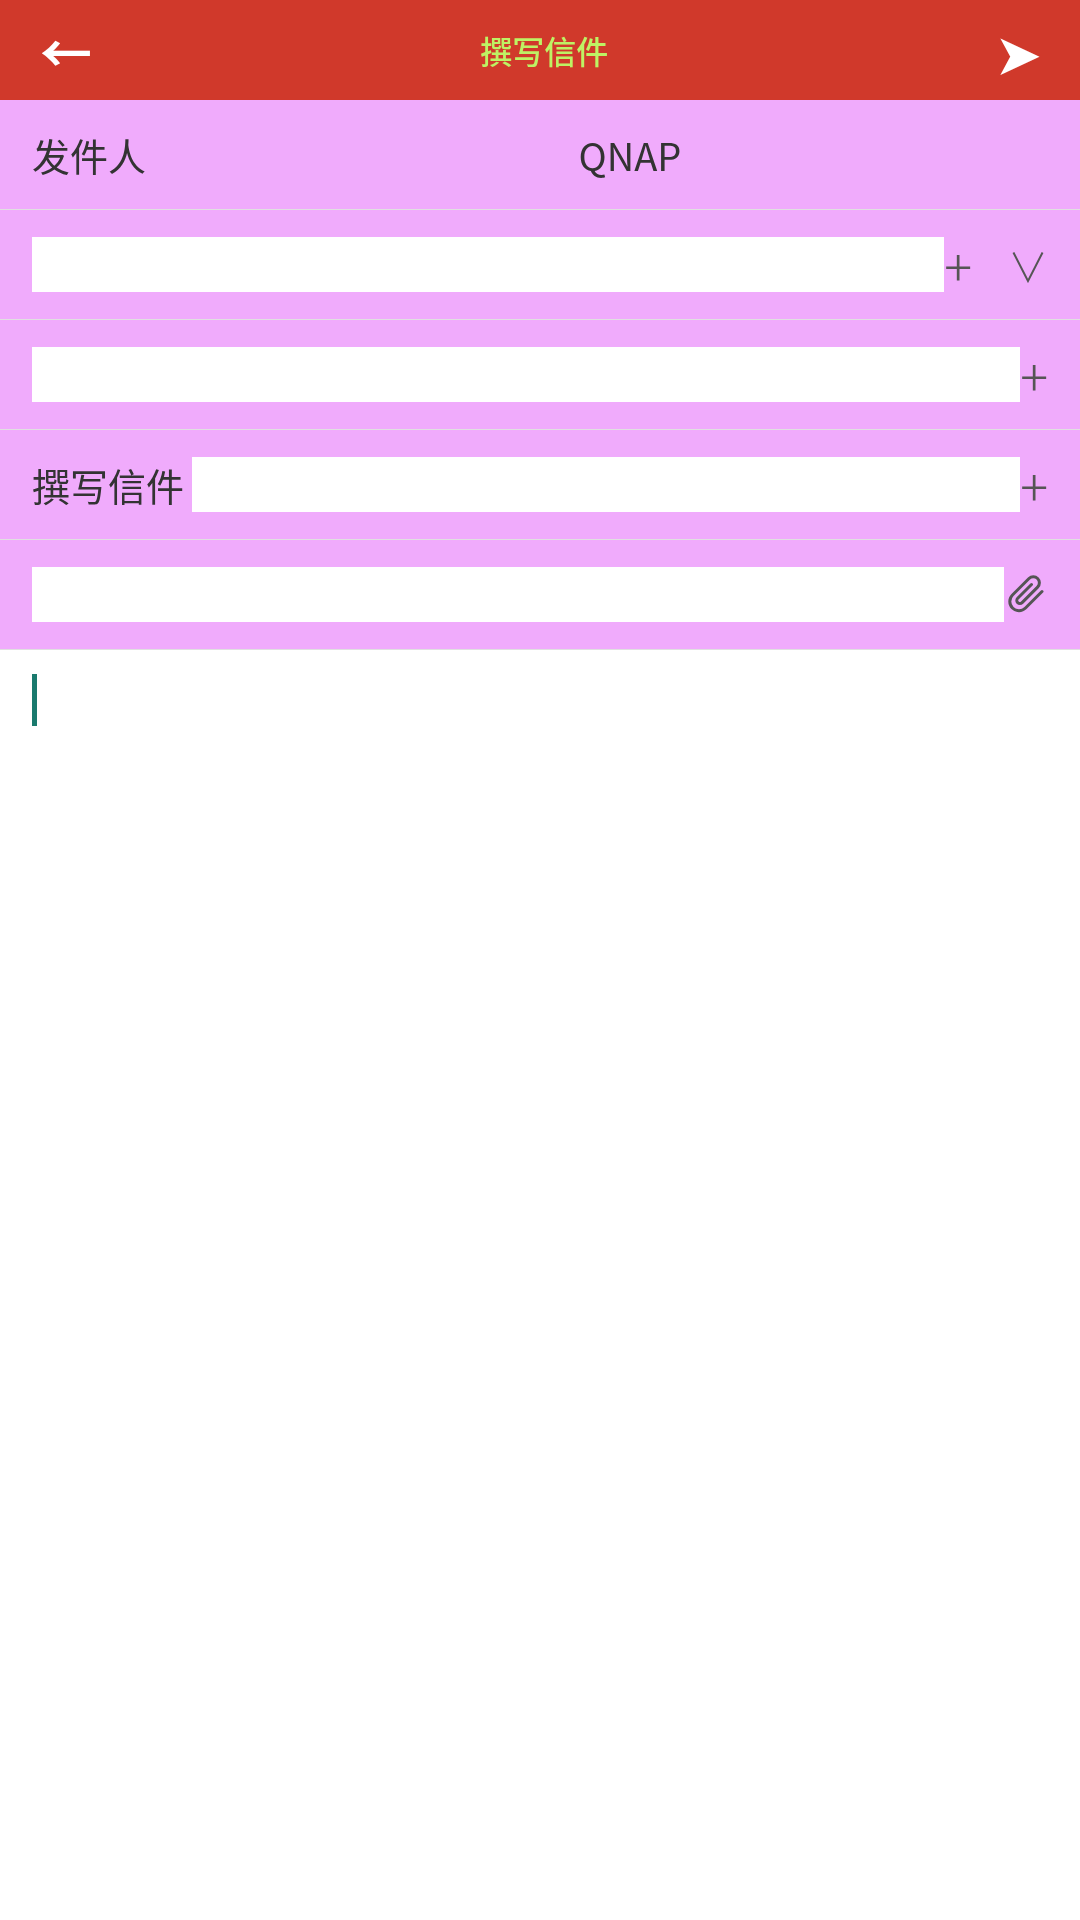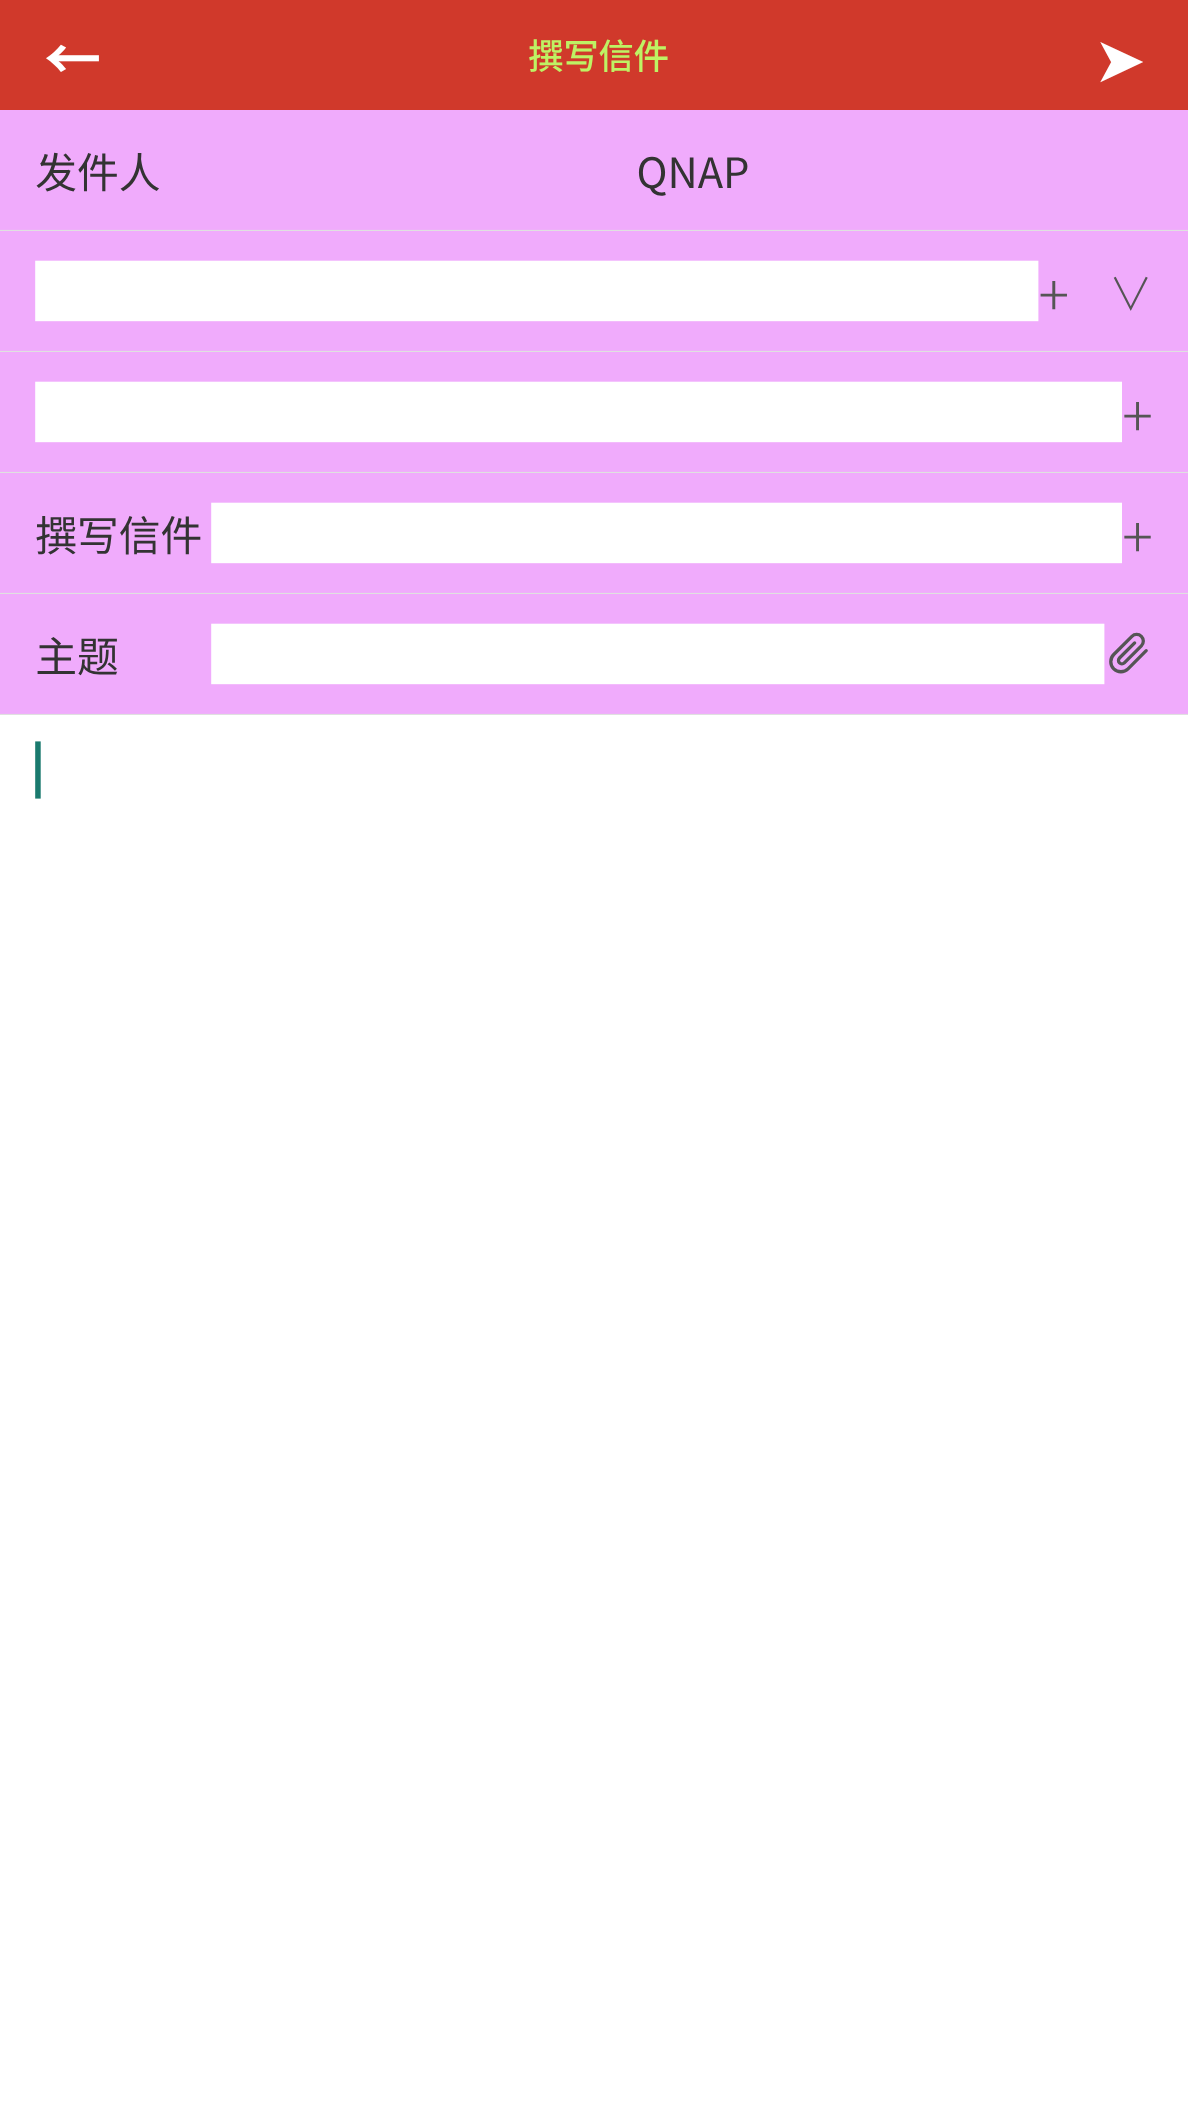--- a/index.html
+++ b/index.html
@@ -149,21 +149,20 @@
 
   <div class="form-row">
     <span class="form-row-label">撰写信件</span>
     <input type="text" style="flex: 1 1 0%; border: none; outline: none; font-size: 38px; padding-left: 20px; font-family: inherit;">
     <div class="form-row-actions">
       <span class="icon-btn plus-icon">+</span>
     </div>
   </div>
 
   <div class="form-row">
-    <span class="form-row-label">主题</span>
     <input type="text" style="flex: 1 1 0%; border: none; outline: none; font-size: 38px; padding-left: 20px; font-family: inherit;">
     <div class="form-row-actions">
       <span class="icon-btn attachment-icon">
         
         <svg width="44" height="44" viewBox="0 0 44 44" fill="none" xmlns="http://www.w3.org/2000/svg">
           <path d="M38 20.5L21.5 37C17.9 40.6 12.1 40.6 8.5 37C4.9 33.4 4.9 27.6 8.5 24L25 7.5C27.4 5.1 31.2 5.1 33.6 7.5C36 9.9 36 13.7 33.6 16.1L18.1 31.6C16.9 32.8 14.9 32.8 13.7 31.6C12.5 30.4 12.5 28.4 13.7 27.2L27.5 13.5" stroke="#555555" stroke-width="3" stroke-linecap="round" stroke-linejoin="round"></path>
         </svg>
       </span>
     </div>
   </div>

